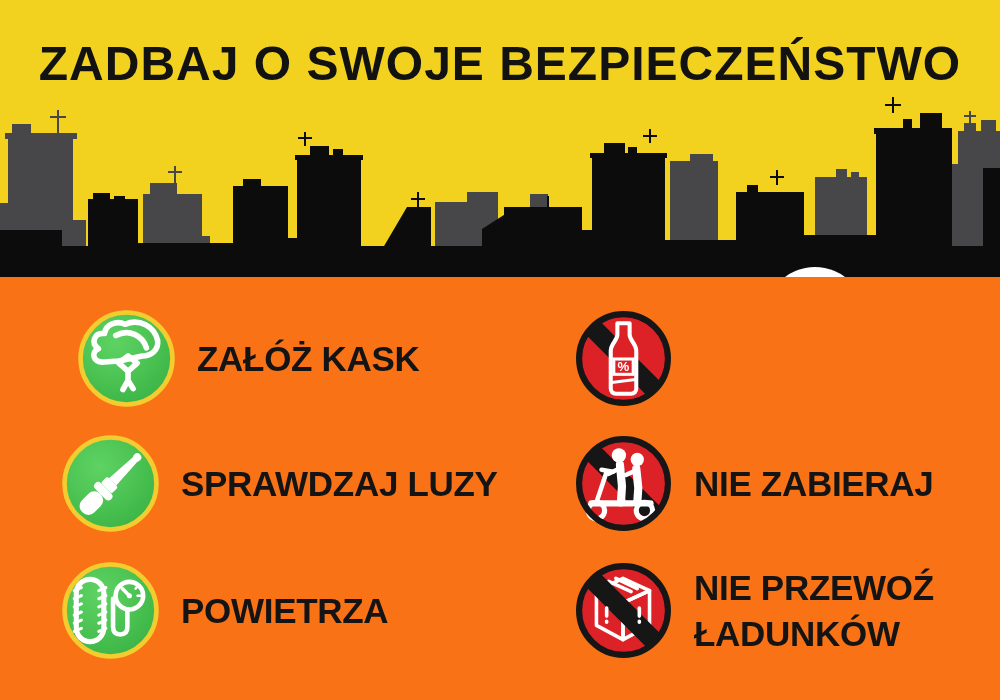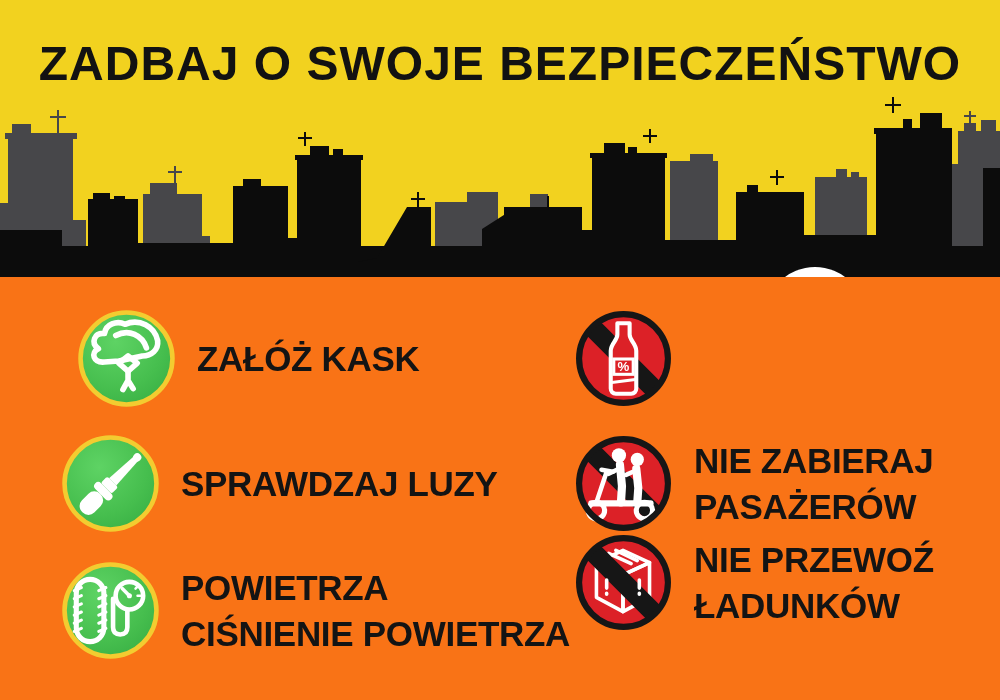--- a/index.html
+++ b/index.html
@@ -25,21 +25,21 @@
   .tip .label{
     font-size:35px;line-height:46px;font-weight:700;color:#141414;
     letter-spacing:-0.3px;white-space:nowrap;
   }
   .tip .label span{display:block;}
   .do-1{left:78px;top:310px;}
   .do-2{left:62px;top:435px;justify-content:space-between;}
   .do-3{left:62px;top:562px;}
   .dont-1{left:575px;top:310px;}
   .dont-2{left:575px;top:435px;}
-  .dont-3{left:575px;top:534px;}
+  .dont-3{left:575px;top:562px;}
 </style>
 </head>
 <body>
 
 <div class="poster">
 
   <header class="banner">
     <h1>ZADBAJ O SWOJE BEZPIECZEŃSTWO</h1>
 
     <svg class="skyline" width="1000" height="277" viewBox="0 0 1000 277" preserveAspectRatio="none">
@@ -189,21 +189,20 @@
           <path d="M50,36 L50,64 Q50,71 57,71 Q64,71 64,64 L64,48" stroke-width="4.5"></path>
           <circle cx="66" cy="33" r="13.5" stroke-width="4.5"></circle>
           <path d="M66,33 L59,26" stroke-width="3.5"></path>
           <path d="M72,26 L74,24 M74,33 L77,33" stroke-width="2.5"></path>
         </g>
         <circle cx="66" cy="33" r="2.5" fill="#ffffff"></circle>
       </svg>
     </div>
     <div class="label">
       <span>POWIETRZA</span>
-      <span>CIŚNIENIE POWIETRZA</span>
     </div>
   </div>
 
   <div class="tip dont-1">
     <div class="icon-wrap">
       <svg viewBox="0 0 95 95">
         <defs>
             <clipPath id="clipA">
               <circle cx="47.5" cy="47.5" r="43.5"></circle>
             </clipPath>
@@ -244,21 +243,20 @@
           <path d="M60,33 L62,52 L61,66" stroke-width="8"></path>
           <path d="M59,35 L50,39" stroke-width="4.5"></path>
         </g>
         <circle cx="43" cy="20" r="7" fill="#ffffff"></circle>
         <circle cx="61" cy="24" r="6.5" fill="#ffffff"></circle>
         <circle cx="47.5" cy="47.5" r="43.5" fill="none" stroke="#161616" stroke-width="6"></circle>
       </svg>
     </div>
     <div class="label">
       <span>NIE ZABIERAJ</span>
-      <span>PASAŻERÓW</span>
     </div>
   </div>
 
   <div class="tip dont-3">
     <div class="icon-wrap">
       <svg viewBox="0 0 95 95">
         <defs>
             <clipPath id="clipC">
               <circle cx="47.5" cy="47.5" r="43.5"></circle>
             </clipPath>

